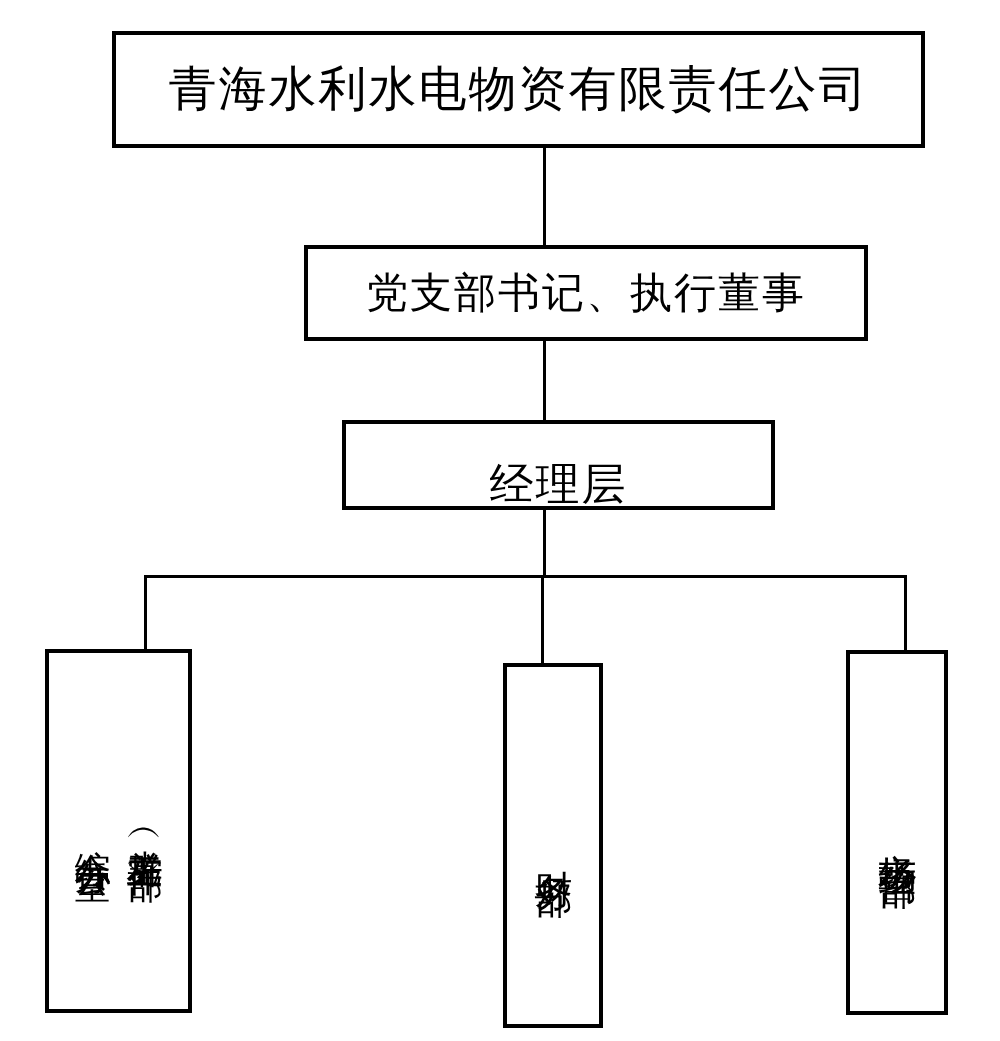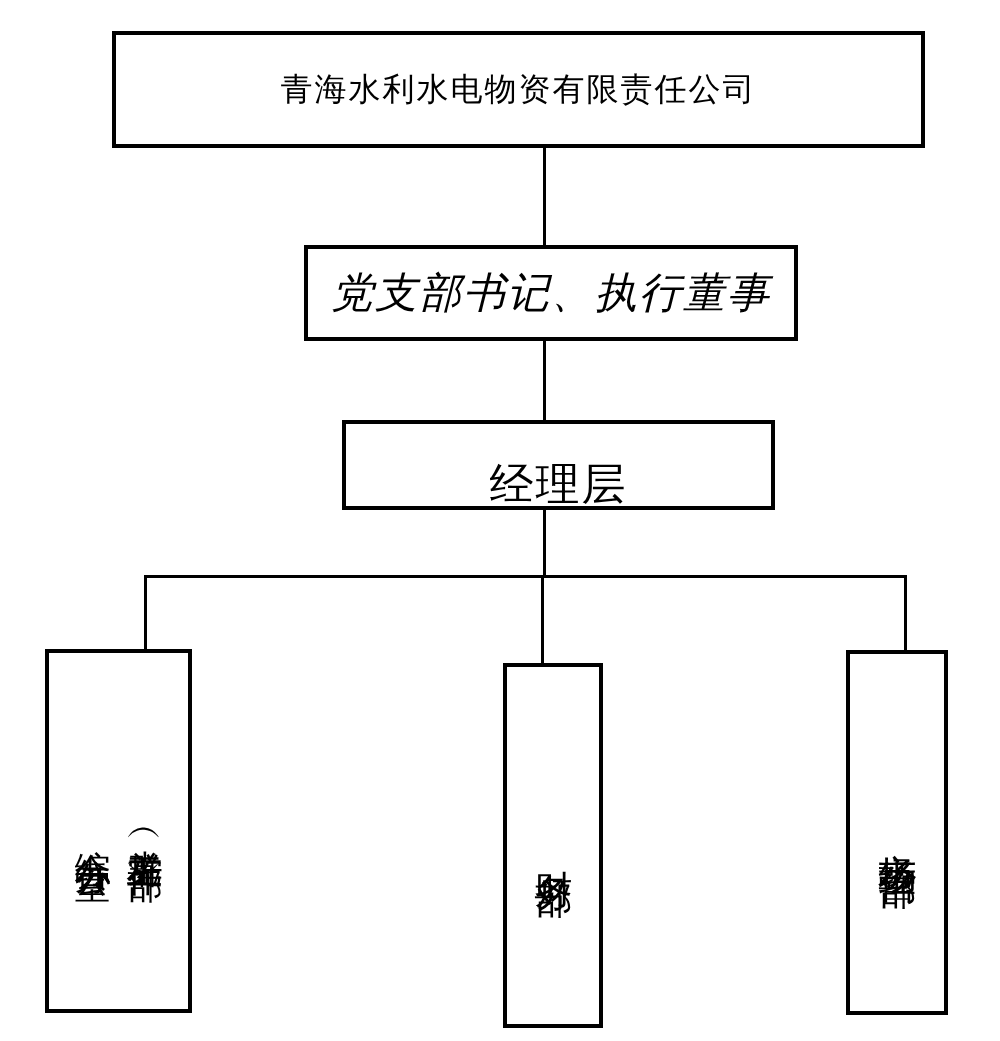--- a/index.html
+++ b/index.html
@@ -38,22 +38,22 @@
   }
   .vtext {
     writing-mode: vertical-rl;
     text-orientation: mixed;
     text-align: center;
     letter-spacing: 4px;
     line-height: 1.45;
   }
   
   .box-company   { left: 112px; top: 31px;  width: 813px; height: 117px; }
-  .box-company .hlabel { font-size: 32px; }
-  .box-secretary { left: 304px; top: 245px; width: 494px; height: 96px; font-style: italic; }
+  .box-company .hlabel { font-size: 48px; }
+  .box-secretary { left: 304px; top: 245px; width: 564px; height: 96px; }
   .box-secretary .hlabel { font-size: 42px; }
   .box-management{ left: 342px; top: 420px; width: 433px; height: 90px; }
   .box-management .hlabel { font-size: 44px; margin-top: 40px; }
   .box-office    { left: 45px;  top: 649px; width: 147px; height: 364px; }
   .box-office .vtext { font-size: 36px; }
   .box-finance   { left: 503px; top: 663px; width: 100px; height: 365px; }
   .box-finance .vtext { font-size: 38px; }
   .box-market    { left: 846px; top: 650px; width: 102px; height: 365px; }
   .box-market .vtext { font-size: 38px; }
   

